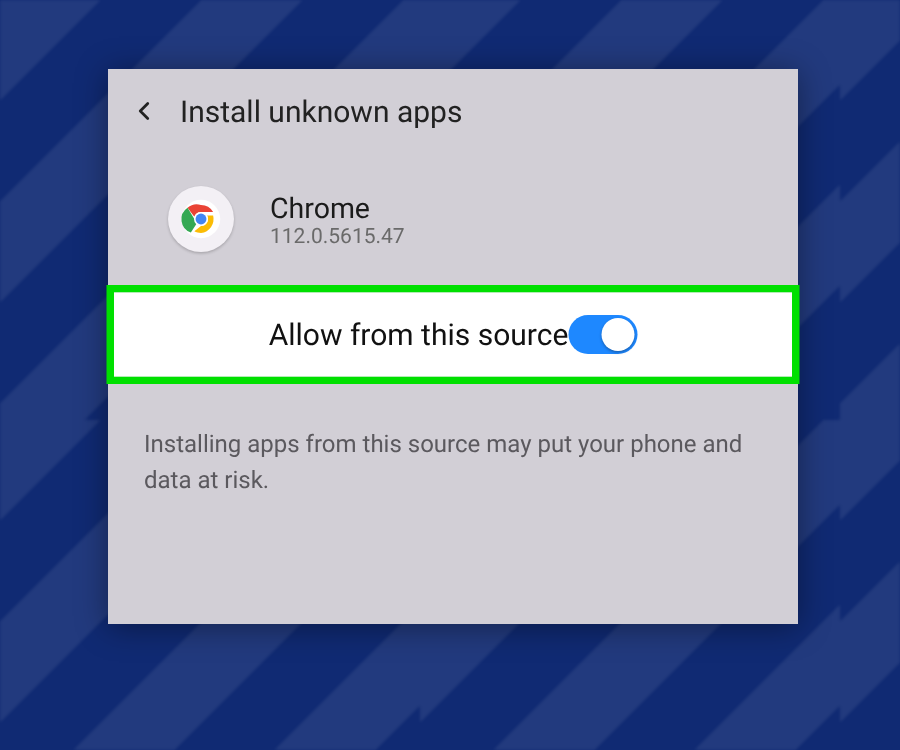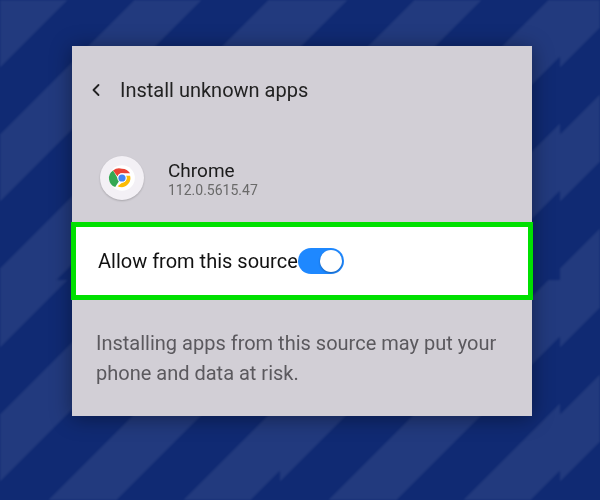--- a/index.html
+++ b/index.html
@@ -8,34 +8,34 @@
   .bg::before{content:"";position:absolute;inset:0;background:
   linear-gradient(135deg,rgba(255,255,255,.08) 0 12%,transparent 12% 24%,rgba(255,255,255,.08) 24% 36%,transparent 36% 48%,rgba(255,255,255,.08) 48% 60%,transparent 60% 72%,rgba(255,255,255,.08) 72% 84%,transparent 84% 100%);
   background-size:280px 280px;filter:blur(1px)}
   .bg::after{content:"";position:absolute;inset:0;
   background:radial-gradient(circle at 110px 300px,#fff 0 10px,transparent 11px),
              radial-gradient(circle at 70px 310px,#fff 0 10px,transparent 11px),
              radial-gradient(circle at 90px 330px,#fff 0 10px,transparent 11px),
              radial-gradient(circle at 110px 300px,transparent 0 20px,transparent 21px);
   opacity:.0}
   .card{position:absolute;left:72px;top:46px;width:460px;height:370px;background:#d2cfd6;box-shadow:0 2px 20px rgba(0,0,0,.4)}
-  .header{display:flex;align-items:center;height:56px;padding:16px 12px}
+  .header{display:flex;align-items:center;height:56px;padding:0 12px}
   .back{width:24px;height:24px;display:flex;align-items:center;justify-content:center;margin-right:12px}
   .title{font-size:20px;color:#222;font-weight:400}
-  .app-row{display:flex;align-items:center;padding:22px 20px 22px 28px}
+  .app-row{display:flex;align-items:center;padding:22px 20px 22px 40px}
   .app-icon{width:44px;height:44px;border-radius:50%;background:#f3f0f5;display:flex;align-items:center;justify-content:center;box-shadow:0 1px 2px rgba(0,0,0,.2);margin-right:24px}
   .app-name{font-size:19px;color:#1b1b1b}
   .app-ver{font-size:14px;color:#6a6a6a;margin-top:0}
   .highlight-frame{border:5px solid #00e000;margin:0 -1px}
-  .allow-row{background:#fff;height:68px;display:flex;align-items:center;justify-content:flex-start;padding:0 22px}
+  .allow-row{background:#fff;height:56px;display:flex;align-items:center;justify-content:center;padding:0 22px}
   .allow-label{font-size:20px;color:#111}
   .switch{position:relative;width:46px;height:26px}
   .switch-track{position:absolute;inset:0;border-radius:13px;background:#1e88ff}
   .switch-thumb{position:absolute;right:2px;top:2px;width:22px;height:22px;border-radius:50%;background:#fff;box-shadow:0 1px 2px rgba(0,0,0,.3)}
-  .warning{padding:28px 24px 0 24px;font-size:20px;line-height:1.5;color:#5b595e}
+  .warning{padding:28px 24px 0 24px;font-size:16px;line-height:1.5;color:#5b595e}
 </style>
 </head>
 <body>
 
 <div class="bg"></div>
 
 <div class="card">
 
   <div class="header">
     <div class="back">

